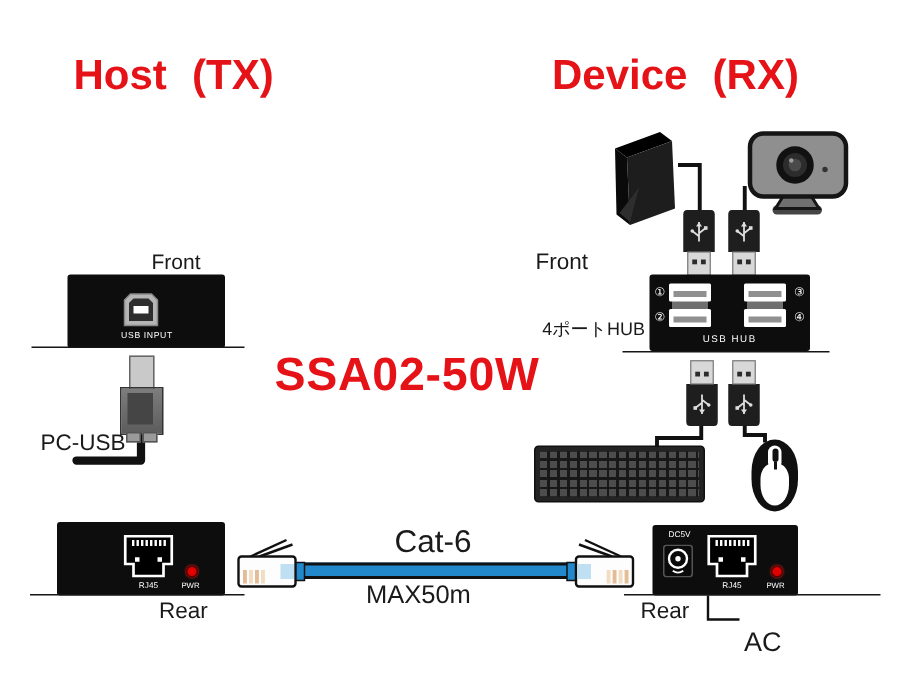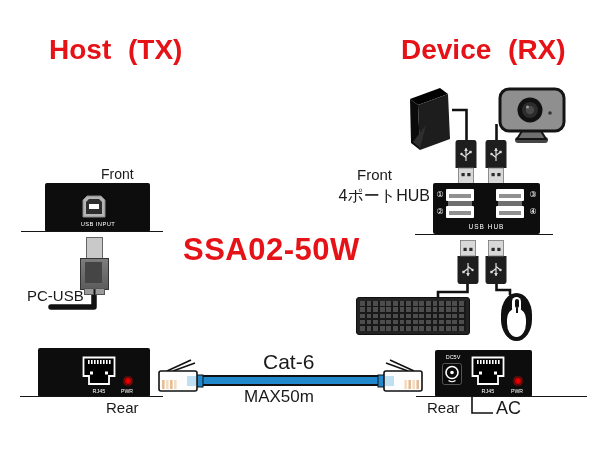--- a/index.html
+++ b/index.html
@@ -1,21 +1,21 @@
 <!DOCTYPE html>
 <html><head>
 <meta charset="utf-8">
 <style>
   html,body{margin:0;padding:0;background:#fff;}
   #canvas{position:relative;width:600px;height:450px;background:#fff;overflow:hidden;
           font-family:"Liberation Sans",sans-serif;color:#1a1a1a;}
   .abs{position:absolute;}
   .title{position:absolute;font-size:28px;font-weight:bold;color:#e51317;word-spacing:9px;white-space:nowrap;}
   #host-title{left:49px;top:34px;}
-  #device-title{left:401px;top:34px;text-align:right;}
+  #device-title{left:368px;top:34px;text-align:right;}
   #model-number{position:absolute;left:183px;top:232px;font-size:31px;font-weight:bold;color:#e51317;letter-spacing:.5px;}
   .lbl{position:absolute;color:#1a1a1a;white-space:nowrap;}
   .panel{position:absolute;background:#0d0d0d;border-radius:2px;}
   .baseline{position:absolute;height:0;border-top:1.6px solid #151515;}
   .wlabel{position:absolute;color:#fff;text-align:center;white-space:nowrap;}
   .led{position:absolute;width:6px;height:6px;border-radius:50%;background:#e00000;border:1px solid #550000;box-shadow:0 0 2px #ff2020;}
   
   #tx-front-label{left:101px;top:166px;font-size:14px;}
   #tx-front-panel{left:45px;top:183px;width:105px;height:49px;}
   #usbb-port{position:absolute;left:37px;top:12px;}
@@ -51,21 +51,21 @@
   .plug.up{transform:rotate(180deg);}
   #plug-d1{left:455px;top:140px;} #plug-d2{left:485px;top:140px;}
   #plug-u1{left:457px;top:240px;} #plug-u2{left:485px;top:240px;}
   
   #hub-panel{left:433px;top:183px;width:107px;height:51px;}
   .hubport{position:absolute;width:28px;height:12px;background:#fff;border-radius:1px;}
   .hubport .tongue{position:absolute;left:3px;right:3px;top:5px;height:4px;background:#909090;}
   .hubband{position:absolute;width:24px;height:7px;background:#6f6f6f;}
   .portnum{position:absolute;color:#fff;font-size:8px;width:10px;text-align:center;}
   #usb-hub-label{left:0;right:0;top:40px;font-size:6.5px;letter-spacing:1px;}
-  #hub-side-label{left:302px;top:186px;width:128px;font-size:16px;text-align:right;}
+  #hub-side-label{left:302px;top:211px;width:128px;font-size:12px;text-align:right;}
   #hub-line{left:415px;top:234px;width:138px;}
   
   #keyboard{position:absolute;left:356px;top:297px;width:112px;height:36px;background:#232323;border:1px solid #101010;border-radius:3px;}
   #keyboard .keys{position:absolute;left:3px;top:3px;right:3px;bottom:3px;
      background-image:repeating-linear-gradient(to bottom,rgba(0,0,0,0) 0 4.5px,#181818 4.5px 6.3px),
                       repeating-linear-gradient(to right,#4d4d4d 0 4.8px,#181818 4.8px 6.6px);}
   #mouse{position:absolute;left:501px;top:293px;width:31px;height:48px;}
   #mouse .body{position:absolute;left:0;top:0;right:0;bottom:0;background:#101010;border-radius:16px/22px;}
   #mouse .inner{position:absolute;left:6px;right:6px;top:16px;bottom:4px;background:#fff;border-radius:9px 9px 11px 11px/12px 12px 16px 16px;}
   #mouse .slot{position:absolute;left:11px;top:4px;width:9px;height:16px;background:#fff;border-radius:4.5px;}
@@ -74,21 +74,21 @@
   
   #rx-rear-panel{left:435px;top:350px;width:97px;height:47px;}
   #dc5v-label{left:6px;top:4px;width:24px;font-size:5.5px;}
   #dc-jack{position:absolute;left:7px;top:13px;}
   #rx-rj45{position:absolute;left:36px;top:6px;}
   #rx-rj45-label{left:36px;top:38px;width:34px;font-size:5.5px;}
   #rx-led{left:79px;top:27px;}
   #rx-pwr-label{left:73px;top:38px;width:18px;font-size:5.2px;}
   #rx-rear-line{left:416px;top:396px;width:171px;}
   #rx-rear-label{left:427px;top:399px;font-size:15px;}
-  #ac-label{left:496px;top:398px;font-size:18px;}
+  #ac-label{left:496px;top:418px;font-size:18px;}
   #wires{position:absolute;left:0;top:0;pointer-events:none;}
 </style>
 </head>
 <body>
 
 <div id="canvas">
 
   <svg id="wires" width="600" height="450" viewBox="0 0 600 450">
     <path d="M452,110 H466.5 V142" fill="none" stroke="#111" stroke-width="2.6"></path>
     <path d="M496.5,124 V142" fill="none" stroke="#111" stroke-width="2.6"></path>

